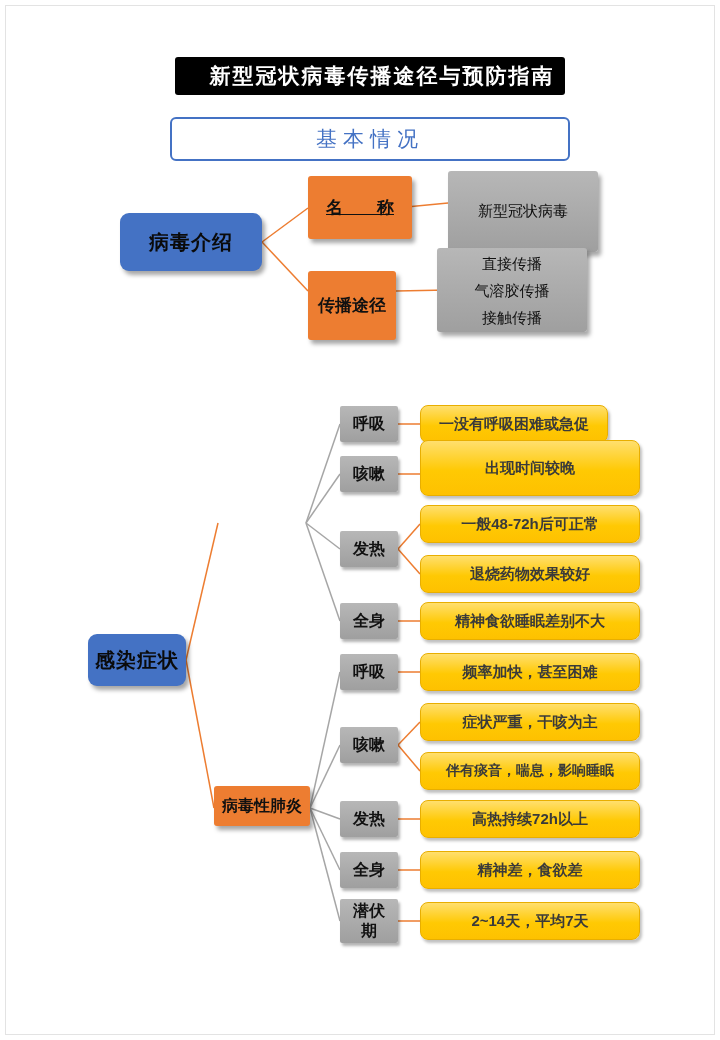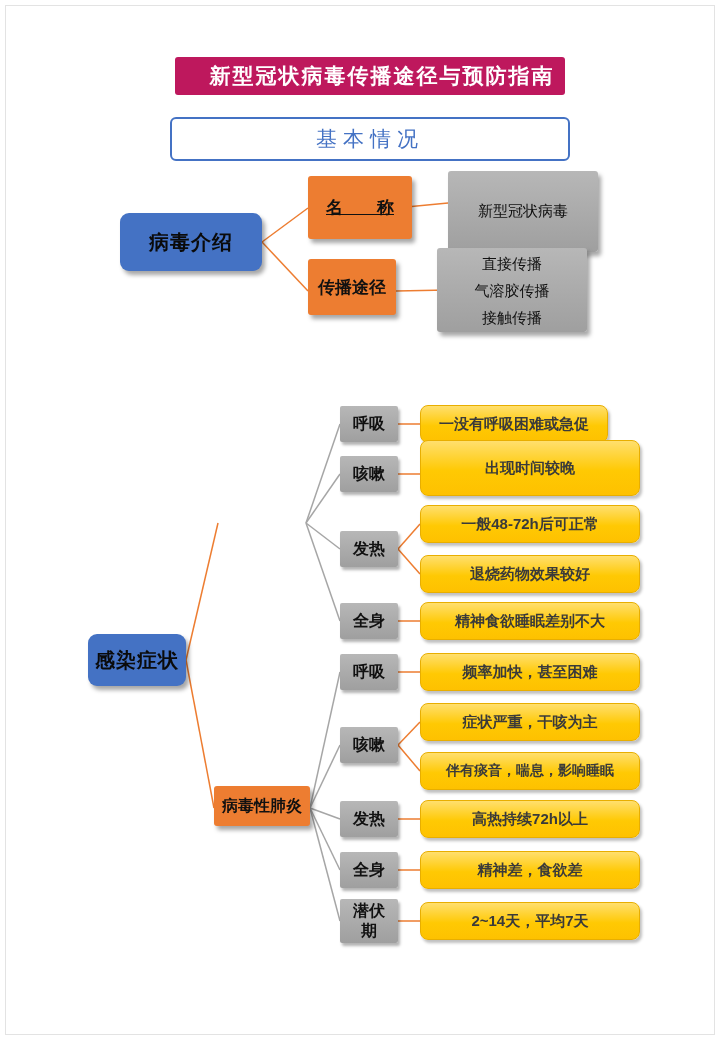--- a/index.html
+++ b/index.html
@@ -1,20 +1,20 @@
 <!DOCTYPE html>
 <html><head>
 <meta charset="utf-8">
 <style>
   html,body{margin:0;padding:0;background:#ffffff;}
   body{font-family:"Liberation Sans","DejaVu Sans",sans-serif;}
   .canvas{position:relative;width:720px;height:1040px;background:#ffffff;overflow:hidden;}
   .frame{position:absolute;left:5px;top:5px;width:708px;height:1028px;border:1px solid #e3e3e3;}
   .abs{position:absolute;box-sizing:border-box;display:flex;align-items:center;justify-content:center;text-align:center;}
-  .title-banner{background:#be185d;color:#ffffff;font-size:21px;font-weight:bold;letter-spacing:2px;border-radius:3px;padding-left:24px;}
+  .title-banner{background:#000000;color:#ffffff;font-size:21px;font-weight:bold;letter-spacing:2px;border-radius:3px;padding-left:24px;}
   .section-header{background:#ffffff;border:2px solid #4472C4;border-radius:6px;color:#4472C4;font-size:21px;letter-spacing:6px;}
   .blue-node{background:#4472C4;border-radius:9px;color:#0a0a0a;font-weight:bold;font-size:20px;letter-spacing:1px;
              box-shadow:3px 4px 4px rgba(0,0,0,0.35);}
   .orange-node{background:#ED7D31;border-radius:3px;color:#111;font-weight:bold;font-size:17px;
              box-shadow:3px 4px 4px rgba(0,0,0,0.35);}
   .gray-box{background:linear-gradient(180deg,#b7b7b7,#9f9f9f);border-radius:3px;color:#111;font-size:15px;
              box-shadow:3px 4px 4px rgba(0,0,0,0.35);}
   .gray-box .line{line-height:27px;}
   .tag{background:linear-gradient(180deg,#b7b7b7,#9f9f9f);border-radius:2px;color:#111;font-size:16px;font-weight:bold;
              box-shadow:2px 3px 3px rgba(0,0,0,0.3);}
@@ -64,21 +64,21 @@
   </svg>
 
   <div class="abs title-banner" style="left:175px;top:57px;width:390px;height:38px;">新型冠状病毒传播途径与预防指南</div>
   <div class="abs section-header" style="left:170px;top:117px;width:400px;height:44px;">基本情况</div>
 
   <div class="abs blue-node" style="left:120px;top:213px;width:142px;height:58px;">病毒介绍</div>
 
   <div class="abs orange-node" style="left:308px;top:176px;width:104px;height:63px;text-decoration:underline;">名　　称</div>
   <div class="abs gray-box" style="left:448px;top:171px;width:150px;height:81px;">新型冠状病毒</div>
 
-  <div class="abs orange-node" style="left:308px;top:259px;width:88px;height:56px;">传播途径</div>
+  <div class="abs orange-node" style="left:308px;top:271px;width:88px;height:69px;">传播途径</div>
   <div class="abs gray-box" style="left:437px;top:248px;width:150px;height:84px;flex-direction:column;">
     <div class="line">直接传播</div>
     <div class="line">气溶胶传播</div>
     <div class="line">接触传播</div>
   </div>
 
   <div class="abs blue-node" style="left:88px;top:634px;width:98px;height:52px;">感染症状</div>
 
   <div class="abs orange-node" style="left:214px;top:786px;width:96px;height:40px;font-size:16px;">病毒性肺炎</div>
 

